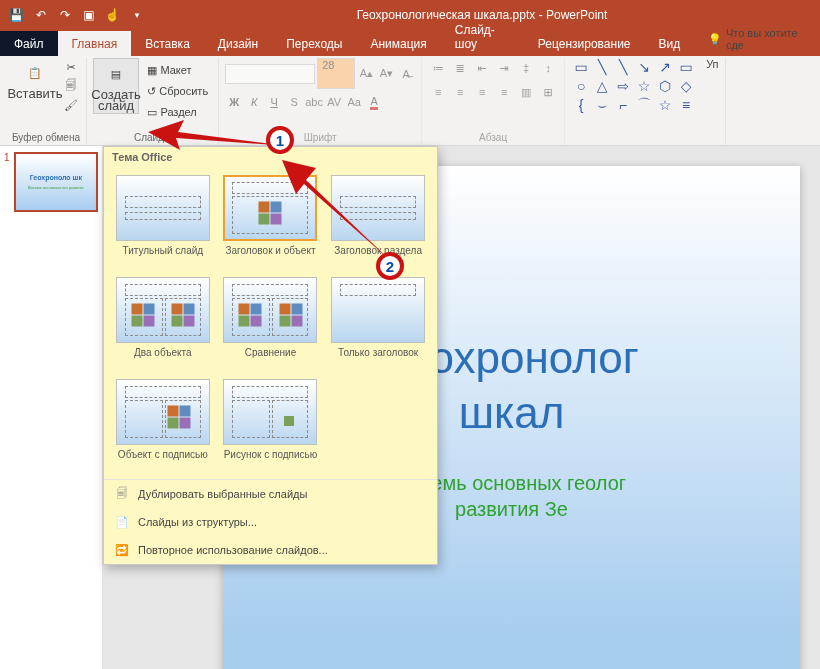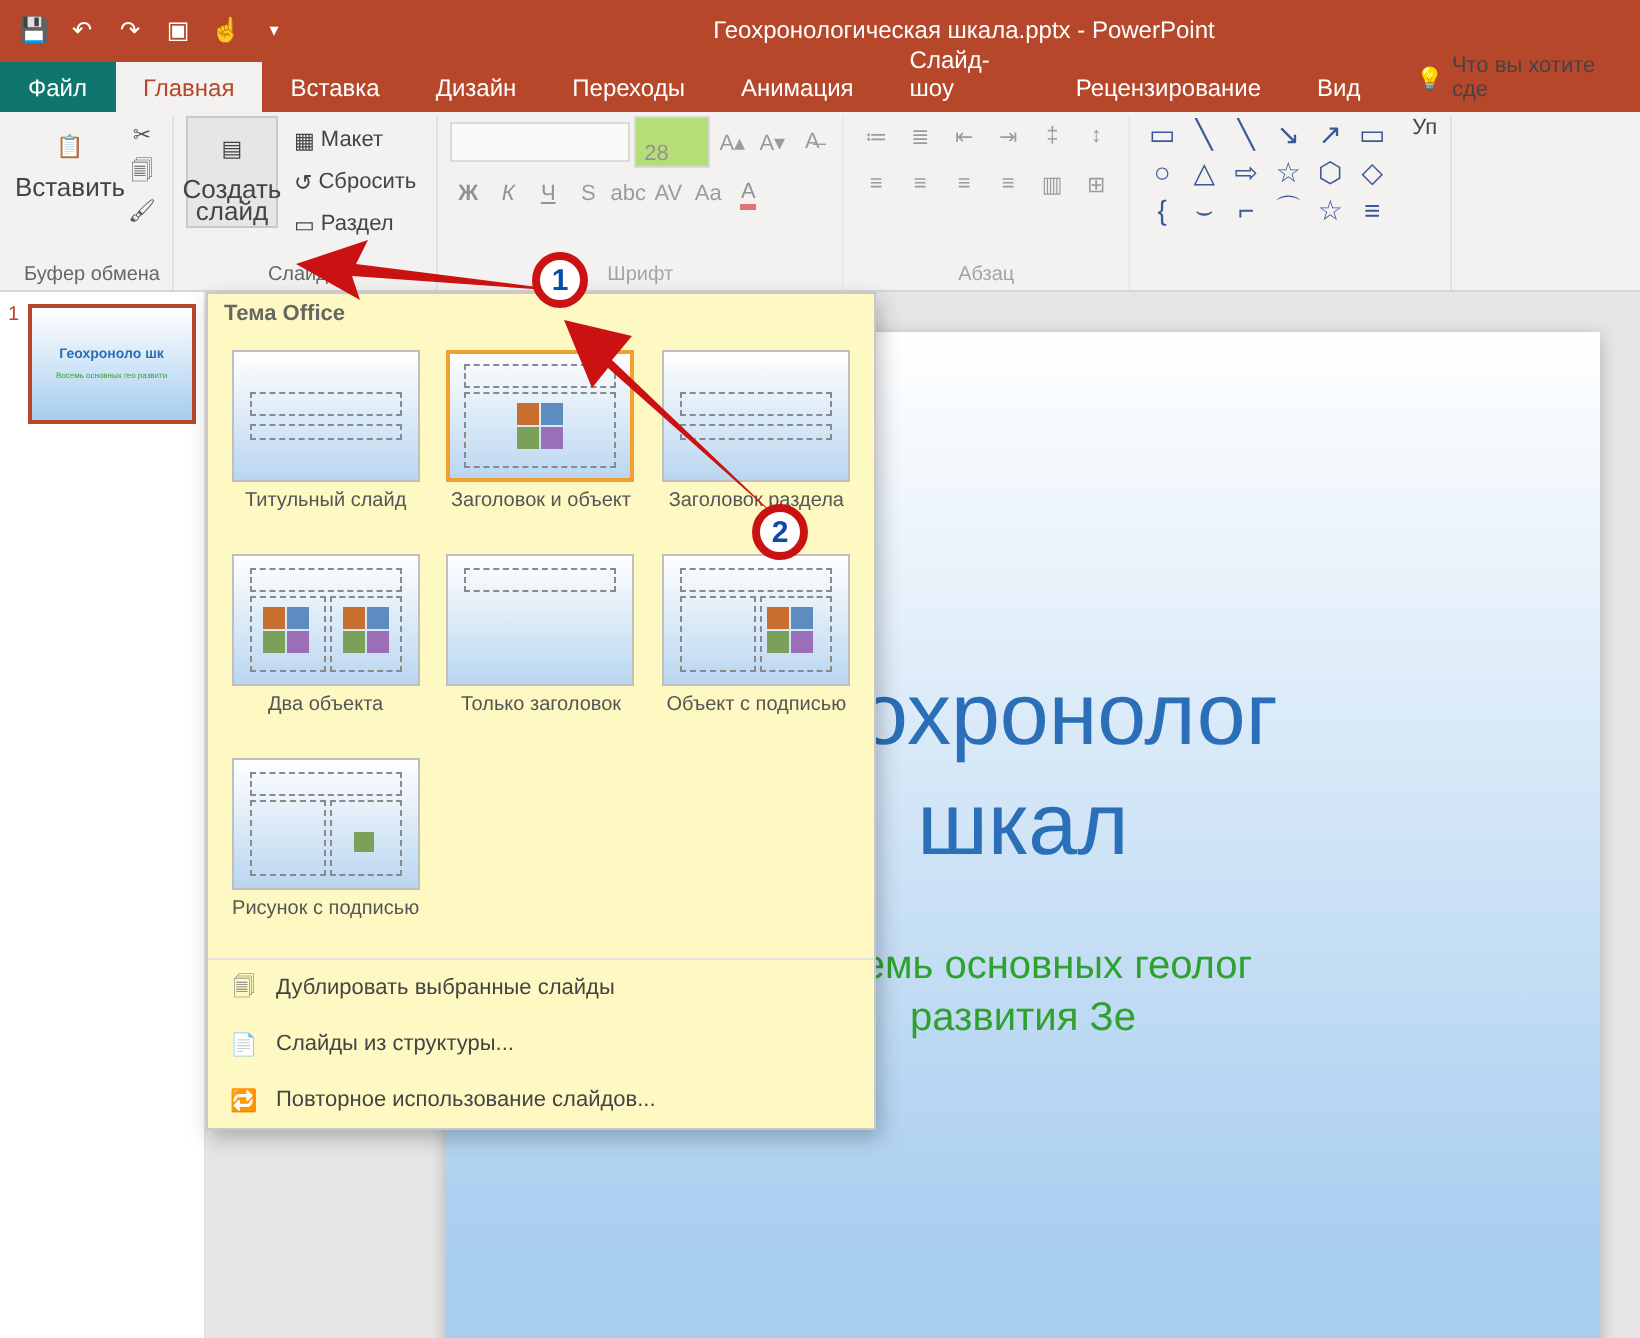--- a/index.html
+++ b/index.html
@@ -4,37 +4,37 @@
 <style>
 *{box-sizing:border-box;margin:0;padding:0;font-family:"Segoe UI",Tahoma,sans-serif;font-size:11px;color:#444}
 body{background:#fff;width:820px;height:669px;overflow:hidden;position:relative}
 
 .titlebar{height:30px;background:#b7472a;display:flex;align-items:center;padding:0 6px;color:#fff}
 .titlebar .icon-btn{width:22px;height:22px;display:flex;align-items:center;justify-content:center;color:#fff;font-size:12px;margin-right:2px}
 .titlebar .filename{flex:1;text-align:center;color:#fff;font-size:12px}
 
 .tabbar{height:26px;background:#b7472a;display:flex;align-items:flex-end;color:#fff}
 .tab{padding:6px 14px 5px;color:#fff;font-size:12px;cursor:pointer}
-.tab.file{background:#0f766e}
+.tab.file{background:#0f172a}
 .tab.active{background:#f3f2f1;color:#b7472a}
 .tab.tell{margin-left:auto;display:flex;align-items:center;gap:4px}
 
 .ribbon{height:90px;background:#f3f2f1;border-bottom:1px solid #d6d6d6;display:flex;padding:2px 6px 0;position:relative}
 .group{display:flex;flex-direction:column;align-items:center;padding:0 6px;border-right:1px solid #e3e2e1}
 .group-body{display:flex;align-items:flex-start;gap:4px;flex:1}
 .group-label{font-size:10px;color:#666;padding:2px 0}
 .btn-lg{display:flex;flex-direction:column;align-items:center;width:46px;padding:2px;gap:2px}
 .btn-lg .icn{width:30px;height:26px;display:flex;align-items:center;justify-content:center}
 .btn-lg span{font-size:13px;line-height:11px;text-align:center}
 .btn-sm{height:20px;display:flex;align-items:center;gap:3px;padding:0 4px;font-size:11px}
 .col{display:flex;flex-direction:column;gap:1px}
 .new-slide{background:#e6e6e6;border:1px solid #c8c8c8}
 .font-controls{display:flex;gap:2px;align-items:center}
 .font-name{border:1px solid #c8c8c8;width:90px;height:20px;background:#fff;padding:0 4px;font-size:11px}
-.font-size{border:1px solid #c8c8c8;width:38px;height:20px;background:#84cc16;padding:12px 4px;font-size:11px}
+.font-size{border:1px solid #c8c8c8;width:38px;height:31px;background:#fdba74;padding:0 4px;font-size:11px}
 .mini{width:18px;height:18px;display:flex;align-items:center;justify-content:center;font-size:11px;color:#555}
 .para-icons{display:grid;grid-template-columns:repeat(6,20px);gap:2px}
 .para-icons .mini{width:20px;height:20px}
 .shapes-grid{display:grid;grid-template-columns:repeat(6,20px);gap:1px}
 .shapes-grid .sh{width:20px;height:18px;display:flex;align-items:center;justify-content:center;color:#3b5998;font-size:14px}
 
 .workspace{display:flex;height:523px}
 .thumbs{width:103px;border-right:1px solid #e3e2e1;padding:6px 4px;background:#fff}
 .thumb-wrap{display:flex;align-items:flex-start;gap:4px}
 .thumb-n{font-size:10px;color:#b7472a}
@@ -285,20 +285,38 @@
           </div>
           <div class="lay-icons" style="left:72%">
             <i></i>
             <i></i>
             <i></i>
             <i></i>
           </div>
         </div>
         <div class="lay-label">Два объекта</div>
       </div>
+    <div class="lay two">
+        <div class="lay-prev">
+          <div class="r2"></div>
+          <div class="lay-icons" style="left:28%">
+            <i></i>
+            <i></i>
+            <i></i>
+            <i></i>
+          </div>
+          <div class="lay-icons" style="left:72%">
+            <i></i>
+            <i></i>
+            <i></i>
+            <i></i>
+          </div>
+        </div>
+        <div class="lay-label">Сравнение</div>
+      </div>
     <div class="lay header">
         <div class="lay-prev"></div>
         <div class="lay-label">Только заголовок</div>
       </div>
     <div class="lay two">
         <div class="lay-prev">
           <div class="r2"></div>
           <div class="lay-icons" style="left:68%">
             <i></i>
             <i></i>

